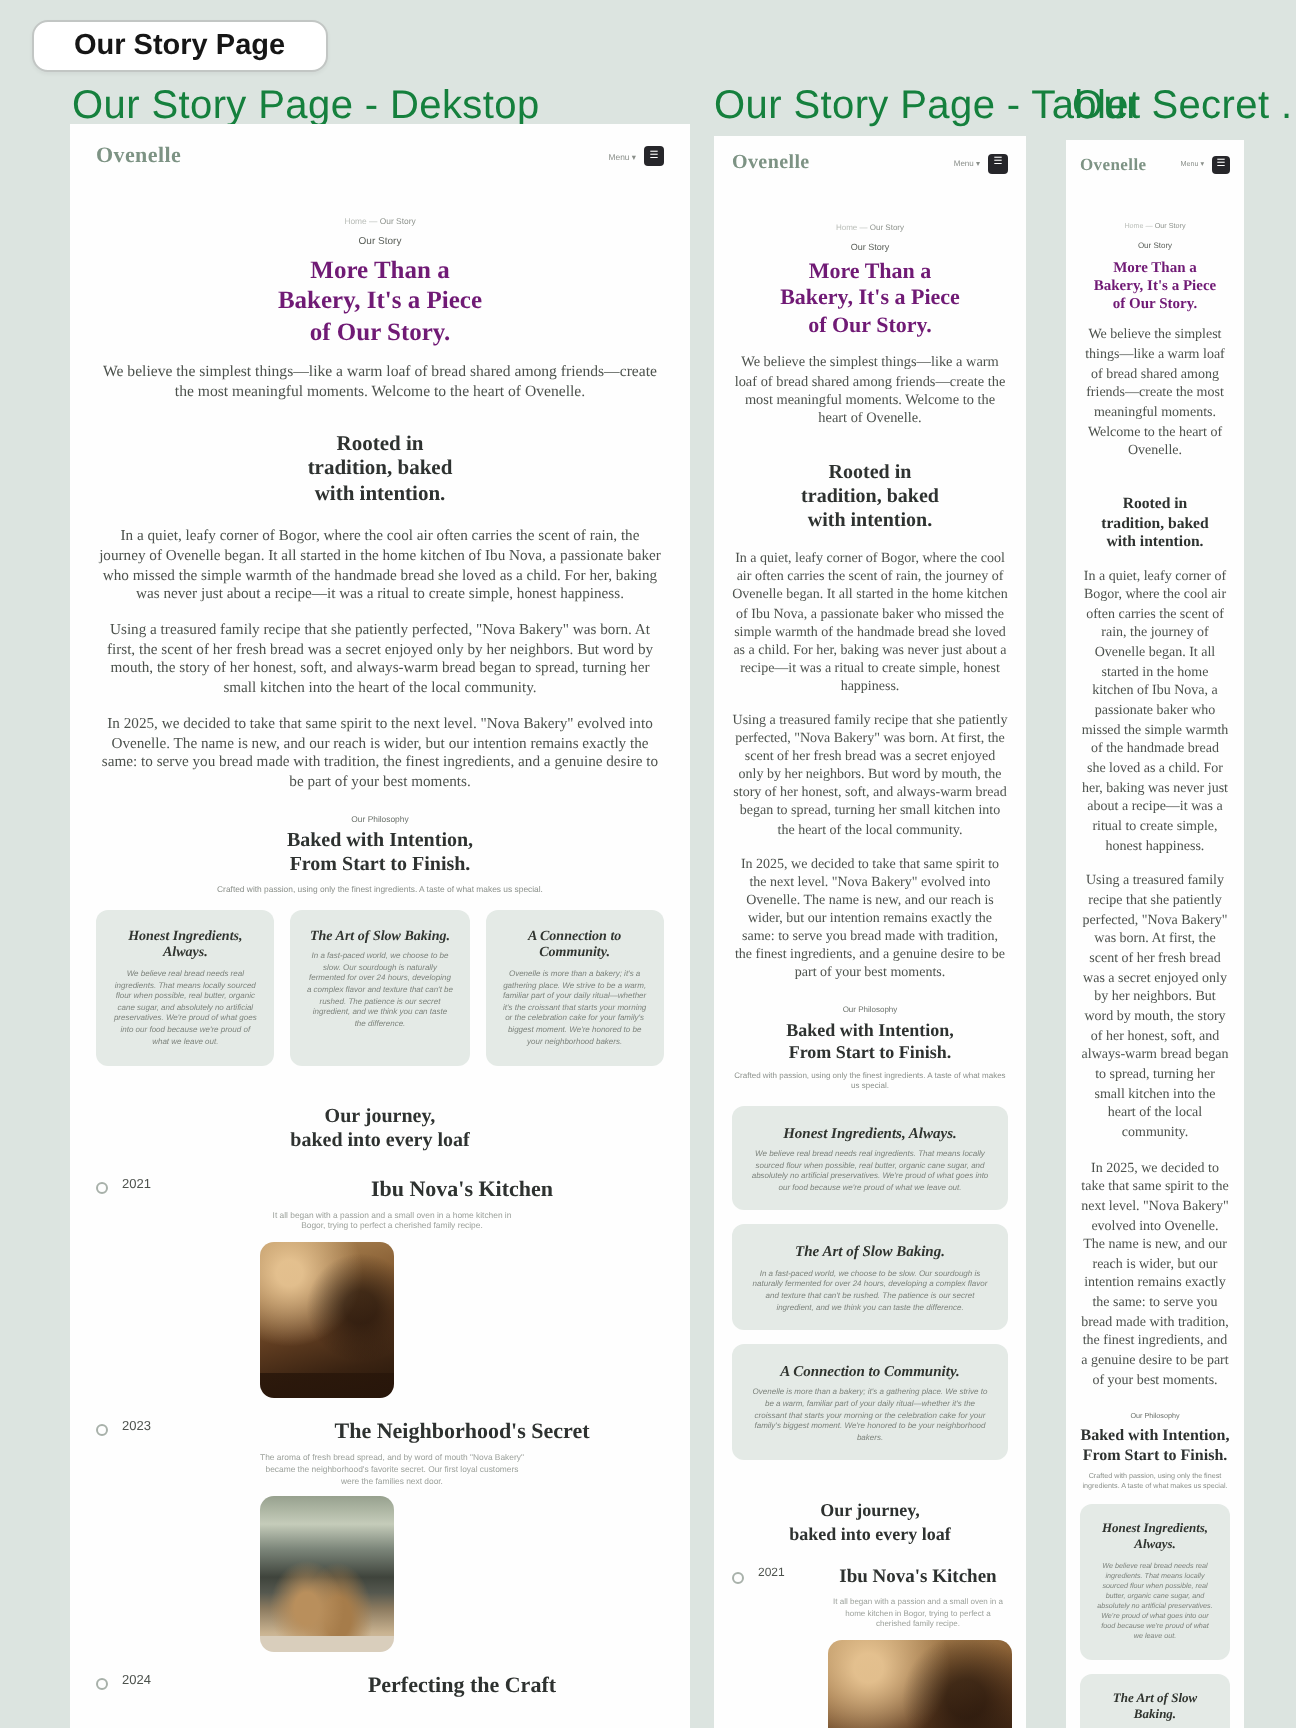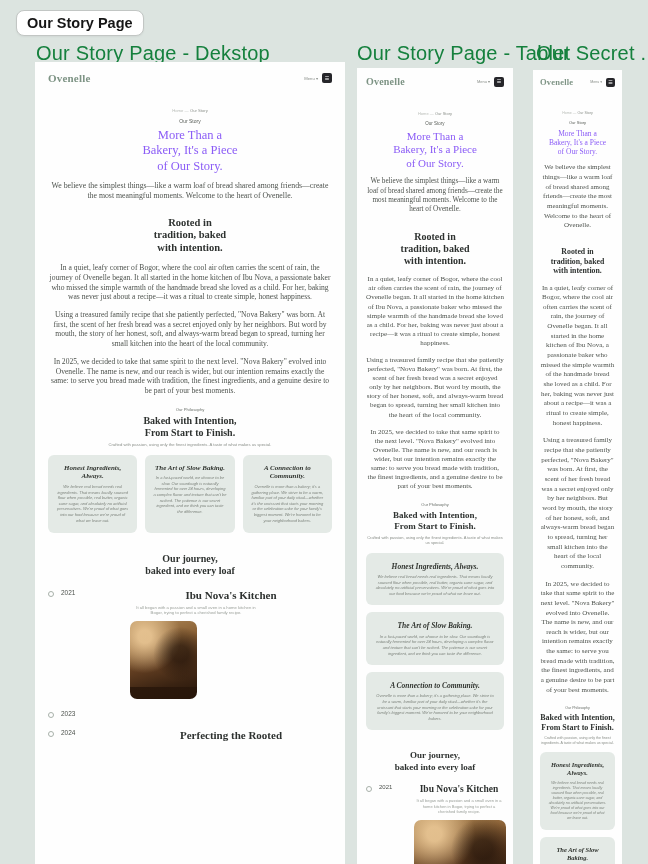--- a/index.html
+++ b/index.html
@@ -8,21 +8,21 @@
     background:#dce4e0;
     font-family:"Liberation Sans",sans-serif;
     position:relative;
   }
   .serif{font-family:"Liberation Serif","DejaVu Serif",serif;}
 
   
   .page-tab{
     position:absolute;left:16px;top:10px;
     background:#ffffff;border:1.5px solid #c2c6c4;border-radius:8px;
-    padding:4px 10px;font-size:14.5px;font-weight:bold;color:#161616;
+    padding:4px 20px;font-size:14.5px;font-weight:bold;color:#161616;
     box-shadow:0 1px 2px rgba(0,0,0,0.05);
   }
   .frame-title{
     position:absolute;top:42px;font-size:20px;color:#15803d;
     white-space:nowrap;letter-spacing:.2px;
   }
   .frame-title.t1{left:36px;}
   .frame-title.t2{left:357px;}
   .frame-title.t3{left:536px;}
 
@@ -49,22 +49,22 @@
   .brand{font-size:var(--brand);font-weight:bold;color:#7d9384;letter-spacing:.2px;}
   .nav{display:flex;align-items:center;gap:4px;}
   .nav-label{font-size:var(--tiny);color:#8a8f8a;}
   .nav-btn{width:10px;height:10px;background:#26262a;border-radius:2px;
     display:flex;align-items:center;justify-content:center;}
   .menu-icon{color:#ffffff;font-size:5px;line-height:1;}
 
   .crumb{margin-top:24px;font-size:var(--tiny);color:#b9bdb8;}
   .crumb .crumb-cur{color:#8d928c;}
   .eyebrow{margin-top:5px;font-size:var(--eyebrow);color:#585d57;}
-  .h1{margin:4px 0 7px 0;font-size:var(--h1);line-height:1.22;font-weight:normal;
-    color:#8b5cf6;white-space:pre-line;}
+  .h1{margin:4px 0 7px 0;font-size:var(--h1);line-height:1.22;font-weight:bold;
+    color:#701a75;white-space:pre-line;}
   .lead{margin:0;font-size:var(--lead);line-height:var(--body-lh);color:#4d524d;}
   .h2{margin:16px 0 0 0;font-size:var(--h2);line-height:1.22;font-weight:bold;
     color:#2e3230;white-space:pre-line;}
   .para{margin:8px 0 0 0;font-size:var(--body);line-height:var(--body-lh);color:#4d524d;}
 
   .phil-eyebrow{margin-top:11px;font-size:var(--tiny);color:#6a706a;}
   .h3{margin:3px 0 0 0;font-size:var(--h3);line-height:1.22;font-weight:bold;
     color:#2e3230;white-space:pre-line;}
   .subtext{margin:3px 0 0 0;font-size:var(--tiny);line-height:1.3;color:#8b908a;}
 
@@ -171,28 +171,33 @@
       <div class="tl-title serif">Ibu Nova's Kitchen</div>
       <div class="tl-caption">It all began with a passion and a small oven in a home kitchen in Bogor, trying to perfect a cherished family recipe.</div>
       <div class="photo photo--kitchen"></div>
     </div>
   </div>
   <div class="tl-item">
     <div class="tl-left">
       <span class="tl-marker"></span>
       <span class="tl-year">2023</span>
     </div>
+    <div class="tl-right">
+      <div class="tl-title serif">The Neighborhood's Secret</div>
+      <div class="tl-caption">The aroma of fresh bread spread, and by word of mouth "Nova Bakery" became the neighborhood's favorite secret. Our first loyal customers were the families next door.</div>
+      <div class="photo photo--bread"></div>
+    </div>
   </div>
   <div class="tl-item">
     <div class="tl-left">
       <span class="tl-marker"></span>
       <span class="tl-year">2024</span>
     </div>
     <div class="tl-right">
-      <div class="tl-title serif">Perfecting the Rooted</div>
+      <div class="tl-title serif">Perfecting the Craft</div>
     </div>
   </div>
 </div>
 
 <div class="page page--tablet">
   <header class="site-header">
     <div class="brand serif">Ovenelle</div>
     <div class="nav">
       <span class="nav-label">Menu ▾</span>
       <span class="nav-btn">

